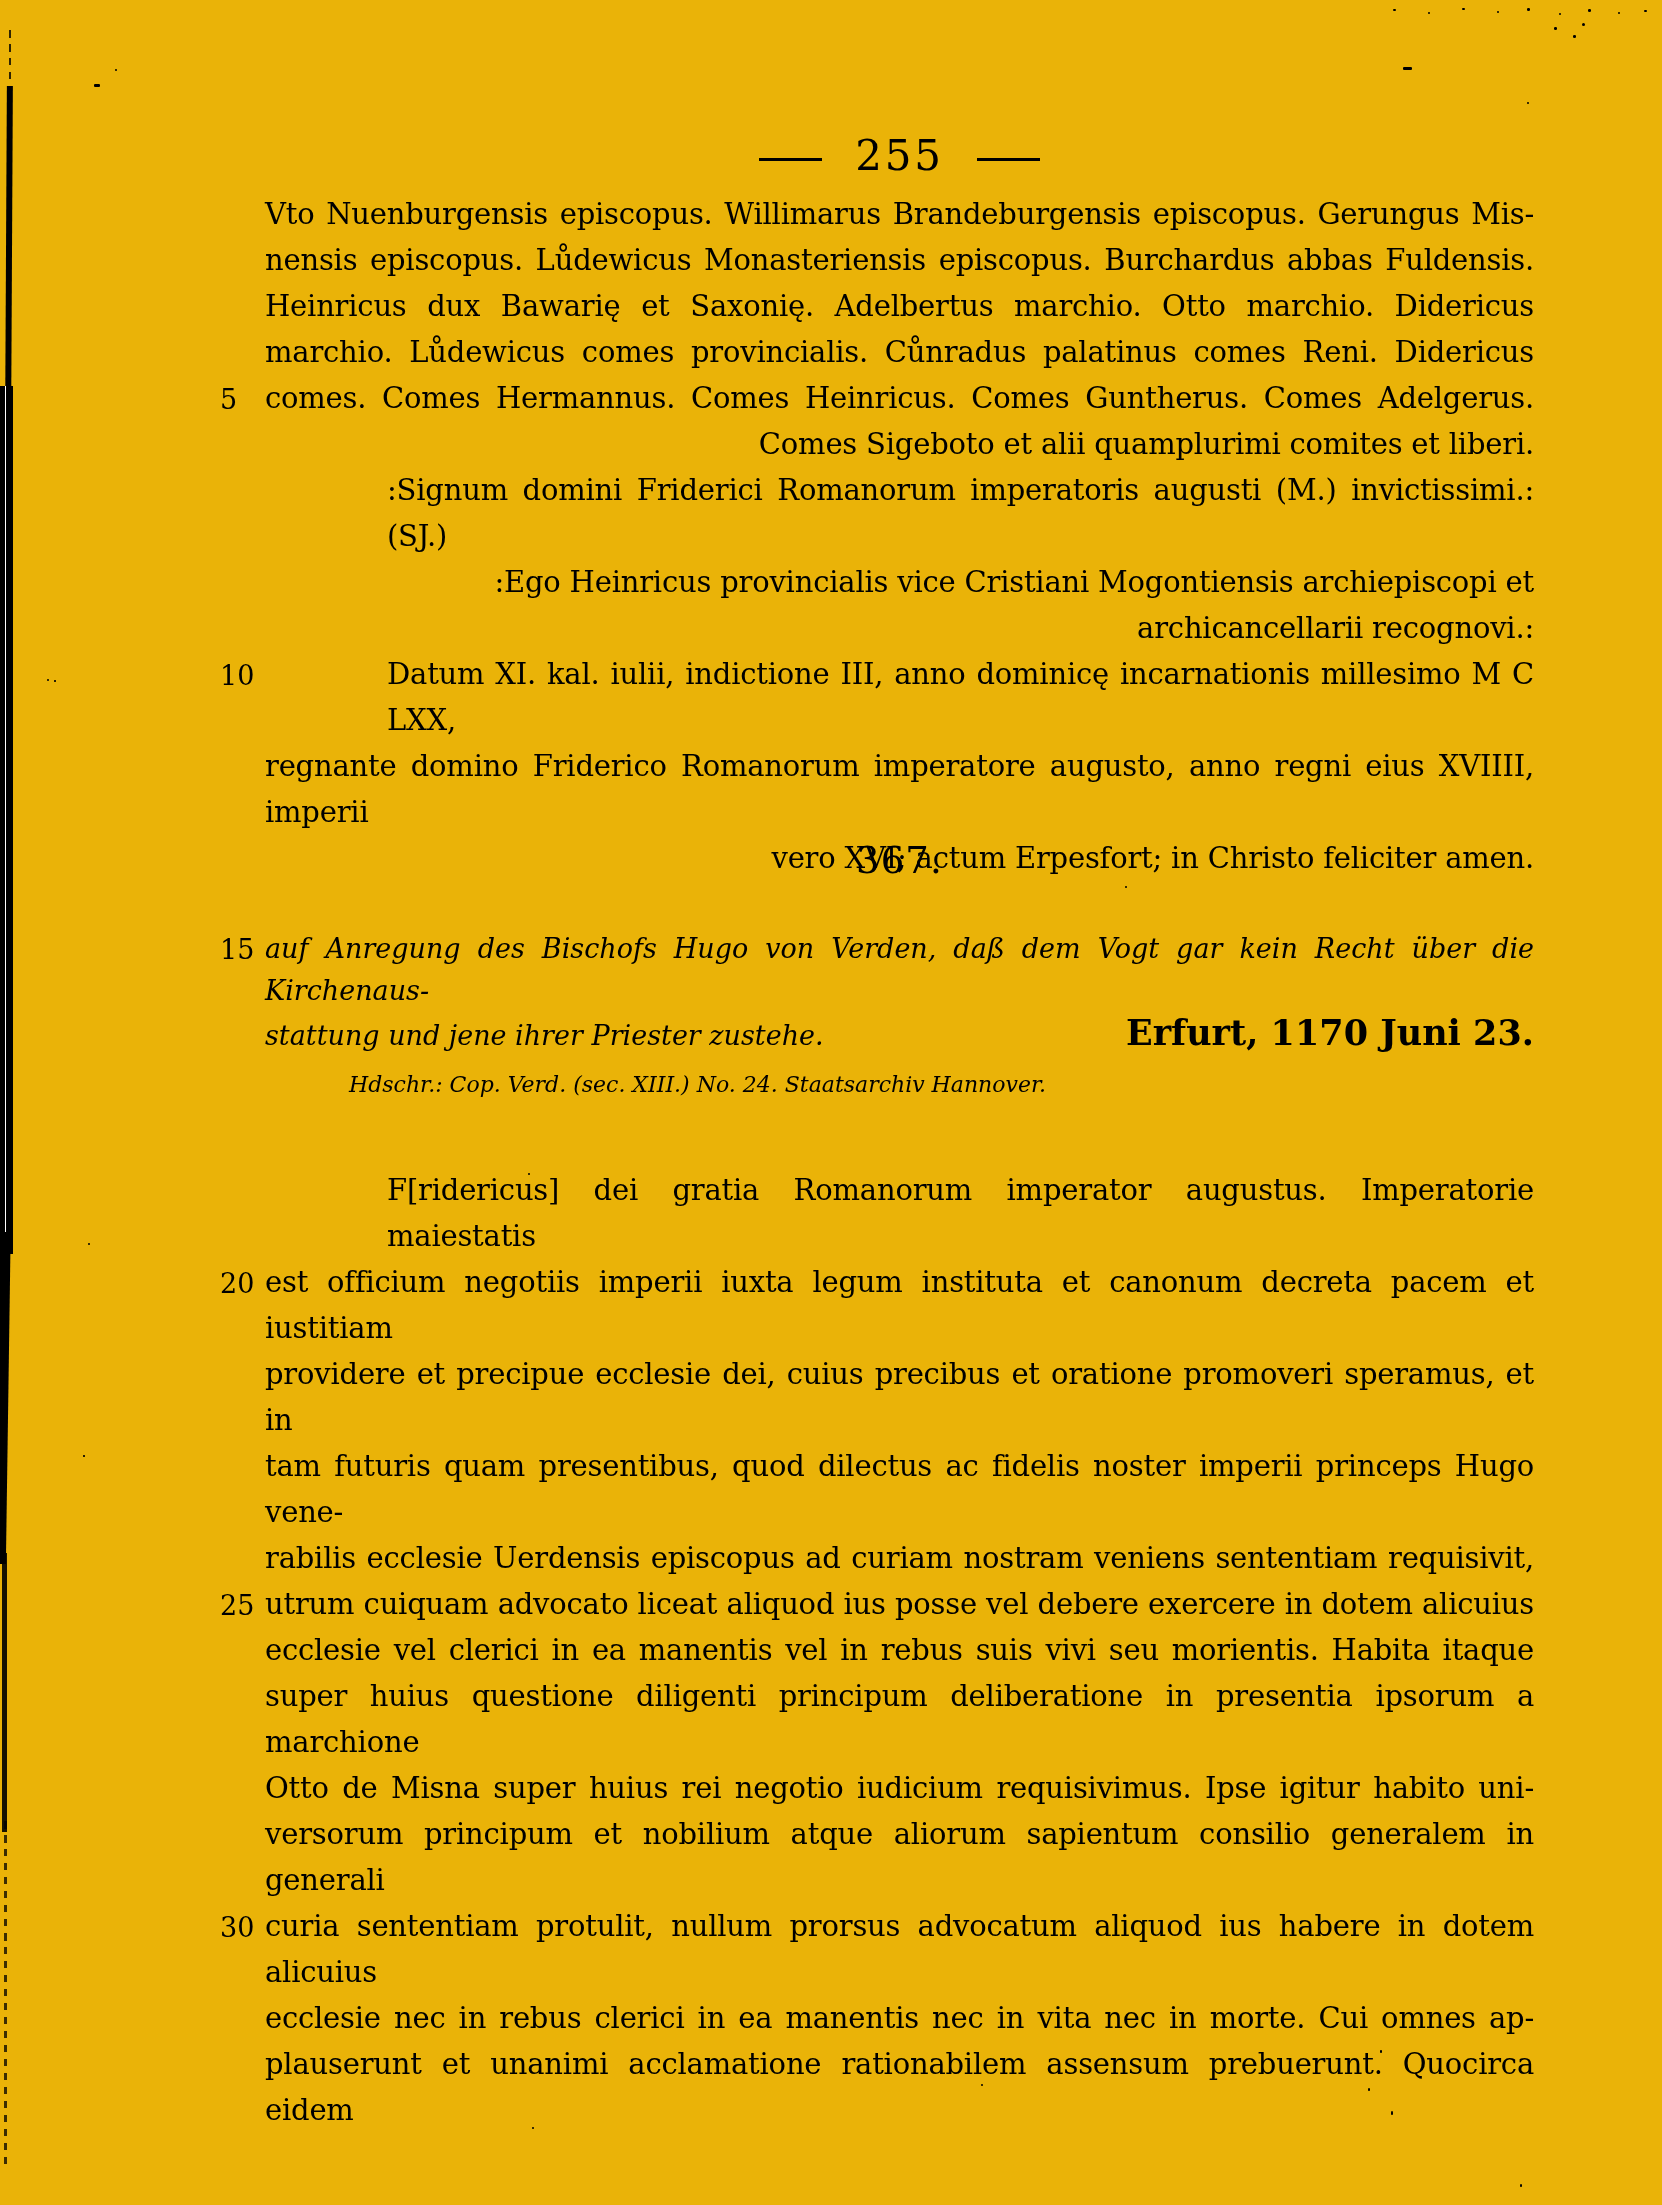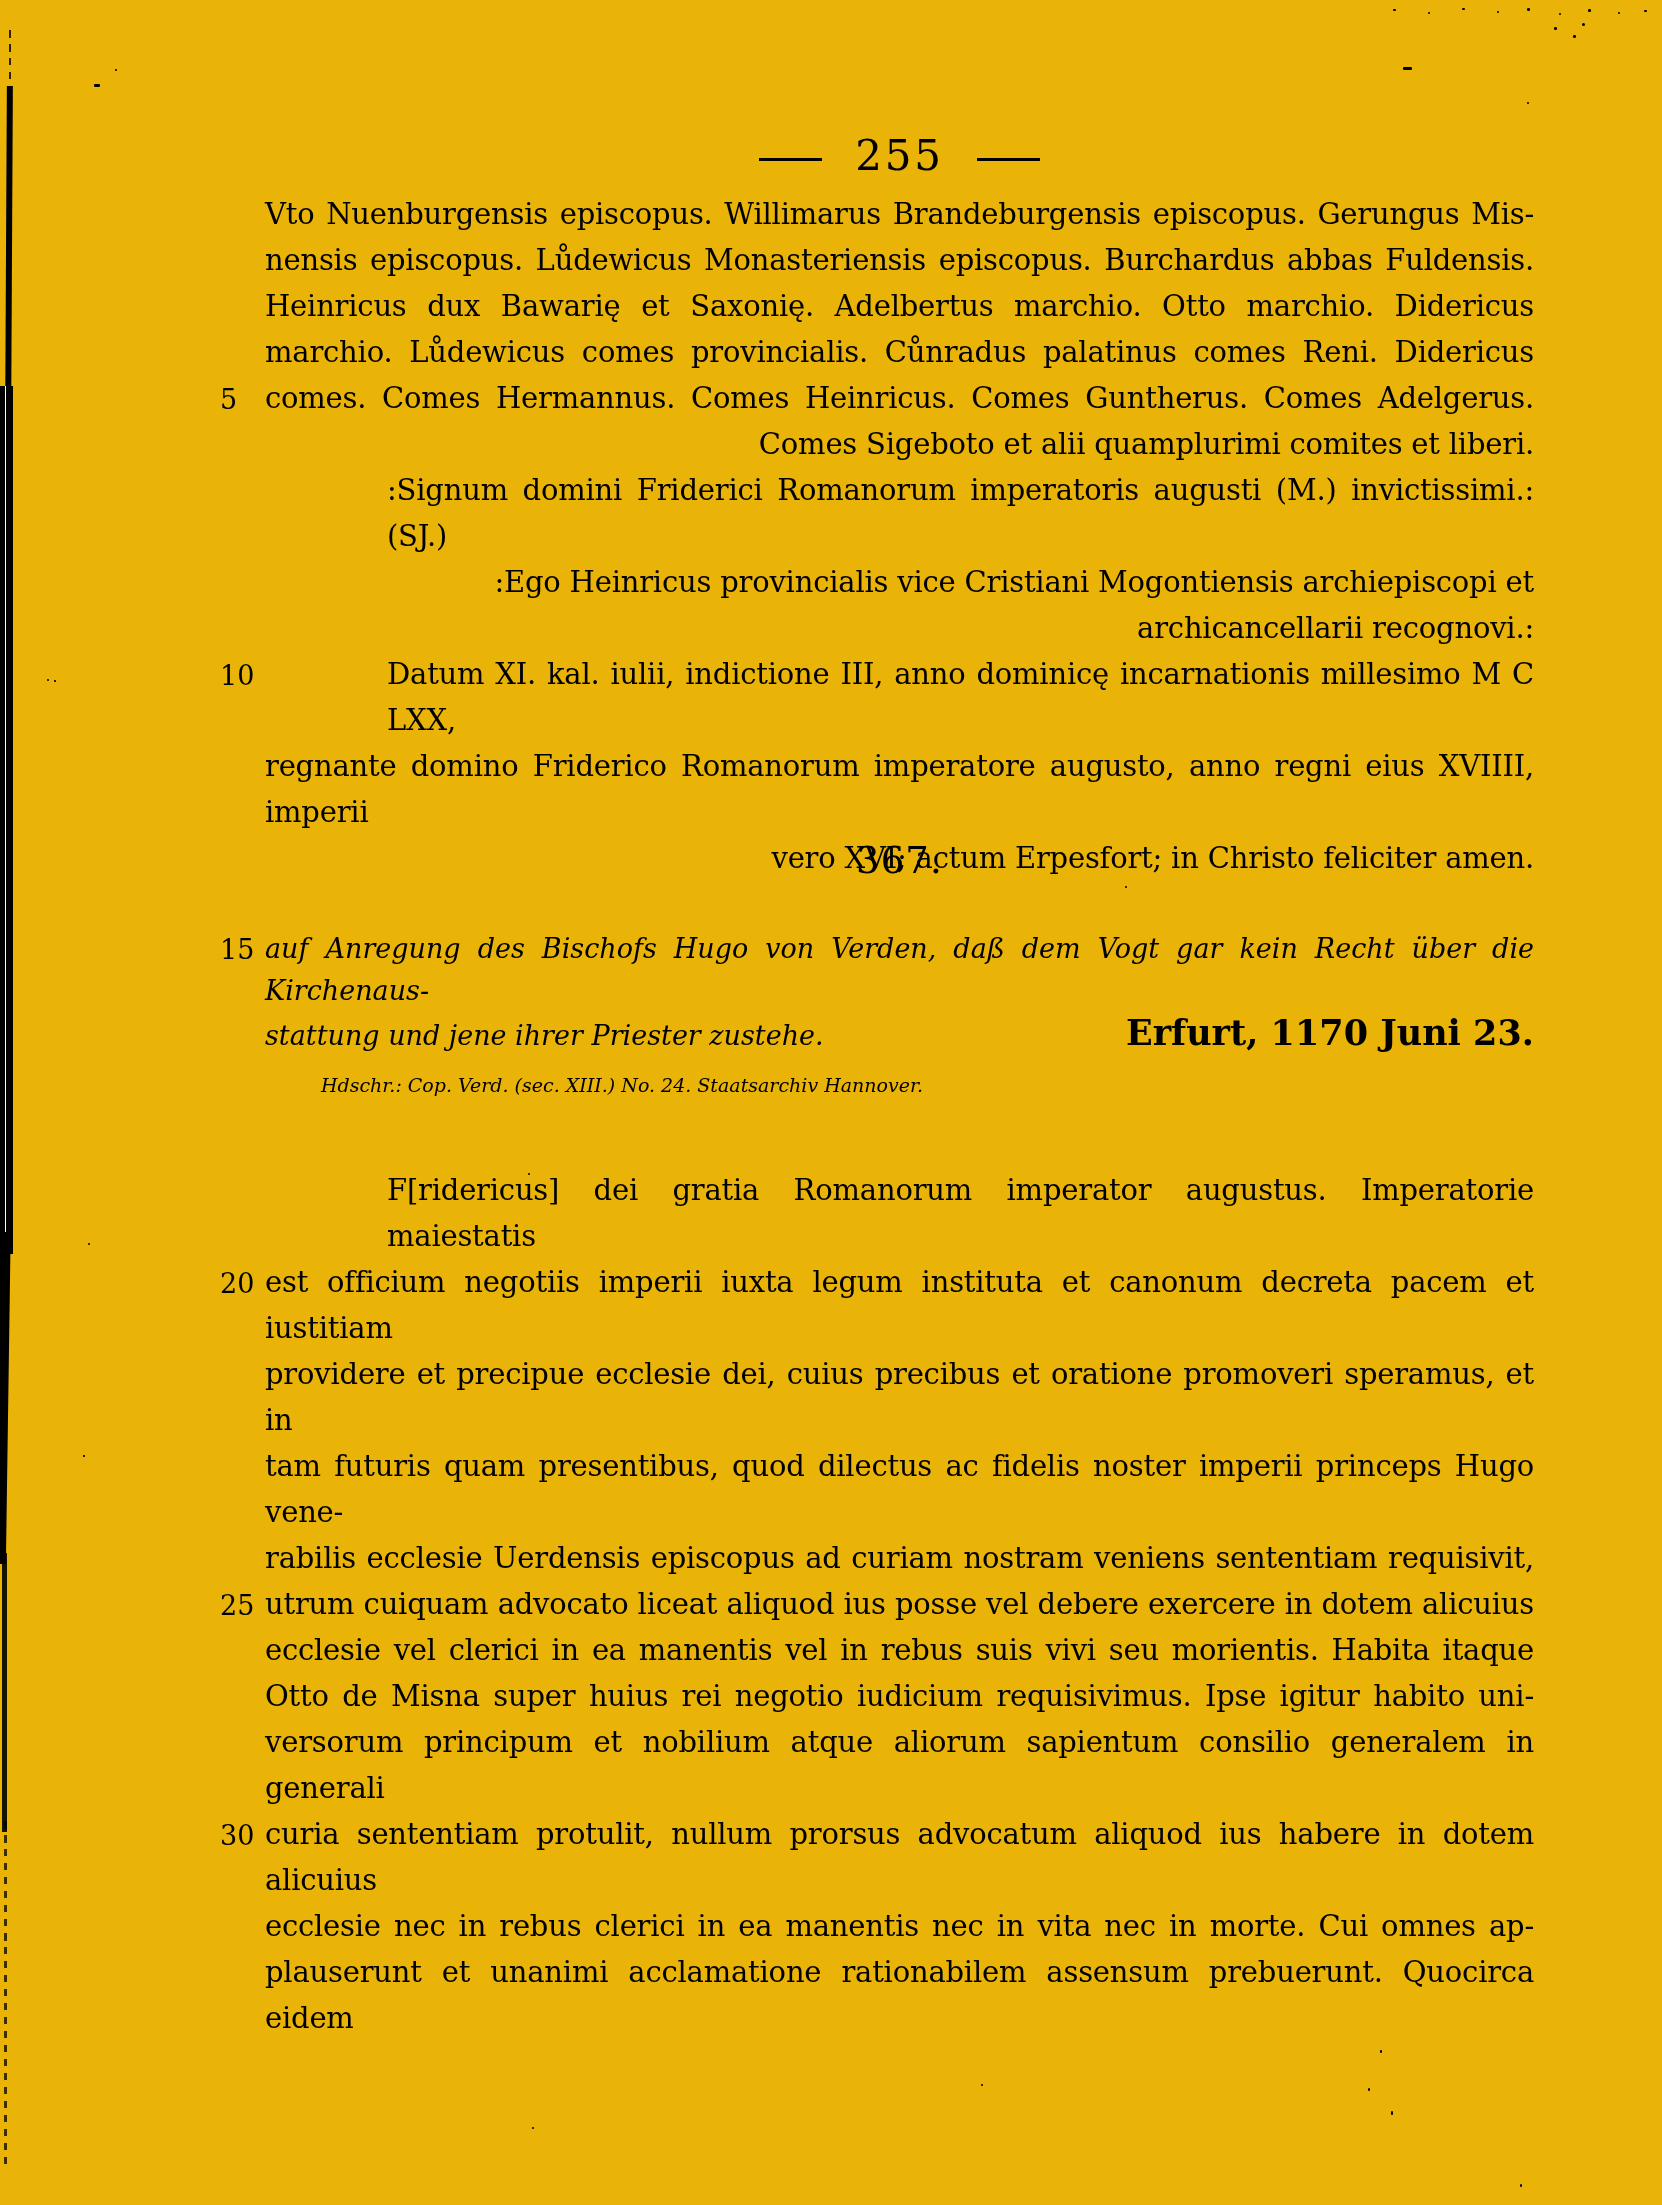--- a/index.html
+++ b/index.html
@@ -43,21 +43,21 @@
   .regest{position:absolute;left:265px;top:928px;width:1269px;font-style:italic;}
   .regest .line{font-size:27px;line-height:42px;letter-spacing:0;}
   .regest .lno{line-height:42px;top:1.1px;font-style:normal;}
   .regest-last{
     display:flex;justify-content:space-between;align-items:baseline;
     text-align:left;text-align-last:auto;
   }
   .date{font-style:normal;font-weight:bold;font-size:35px;}
   
   .sources{position:absolute;left:321px;top:1070px;width:1213px;font-style:italic;}
-  .sources .line{font-size:19px;line-height:30.5px;letter-spacing:0;text-align:left;text-align-last:auto;}
+  .sources .line{font-size:22px;line-height:30.5px;letter-spacing:0;text-align:left;text-align-last:auto;margin-left:28px;}
   
   .bodyblock{position:absolute;left:265px;top:1167px;width:1269px;}
   
   .band,.sp{position:absolute;background:#000;}
   .sp{border-radius:50%;}
   .sp.dash{border-radius:1.1px;}
   .band.dots{background:repeating-linear-gradient(#000 0 7.5px,transparent 7.5px 14px);}
 </style>
 </head>
 <body>
@@ -134,20 +134,21 @@
   </div>
 
   <div class="tb bodyblock">
     <div class="line ind"><span class="lt">F[ridericus] dei gratia Romanorum imperator augustus. Imperatorie maiestatis</span></div>
     <div class="line"><span class="lno">20</span><span class="lt">est officium negotiis imperii iuxta legum instituta et canonum decreta pacem et iustitiam</span></div>
     <div class="line"><span class="lt">providere et precipue ecclesie dei, cuius precibus et oratione promoveri speramus, et in</span></div>
     <div class="line"><span class="lt">tam futuris quam presentibus, quod dilectus ac fidelis noster imperii princeps Hugo vene-</span></div>
     <div class="line"><span class="lt">rabilis ecclesie Uerdensis episcopus ad curiam nostram veniens sententiam requisivit,</span></div>
     <div class="line"><span class="lno">25</span><span class="lt">utrum cuiquam advocato liceat aliquod ius posse vel debere exercere in dotem alicuius</span></div>
     <div class="line"><span class="lt">ecclesie vel clerici in ea manentis vel in rebus suis vivi seu morientis. Habita itaque</span></div>
+    <div class="line"><span class="lt">super huius questione diligenti principum deliberatione in presentia ipsorum a marchione</span></div>
     <div class="line"><span class="lt">Otto de Misna super huius rei negotio iudicium requisivimus. Ipse igitur habito uni-</span></div>
     <div class="line"><span class="lt">versorum principum et nobilium atque aliorum sapientum consilio generalem in generali</span></div>
     <div class="line"><span class="lno">30</span><span class="lt">curia sententiam protulit, nullum prorsus advocatum aliquod ius habere in dotem alicuius</span></div>
     <div class="line"><span class="lt">ecclesie nec in rebus clerici in ea manentis nec in vita nec in morte. Cui omnes ap-</span></div>
     <div class="line"><span class="lt">plauserunt et unanimi acclamatione rationabilem assensum prebuerunt. Quocirca eidem</span></div>
 
   </div>
 
 </div>
 

